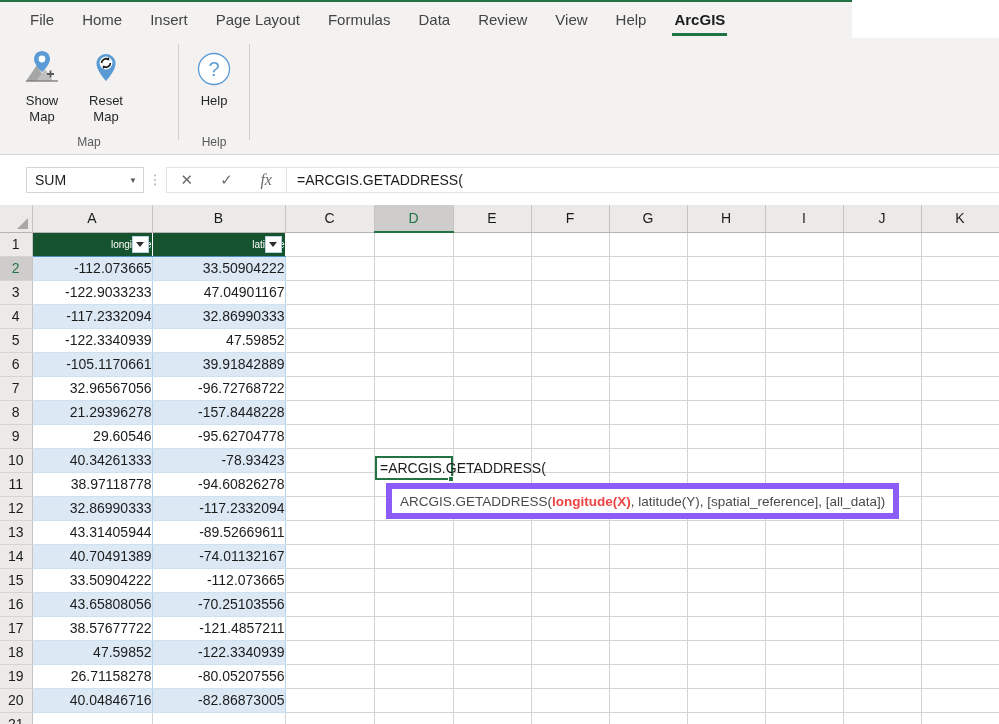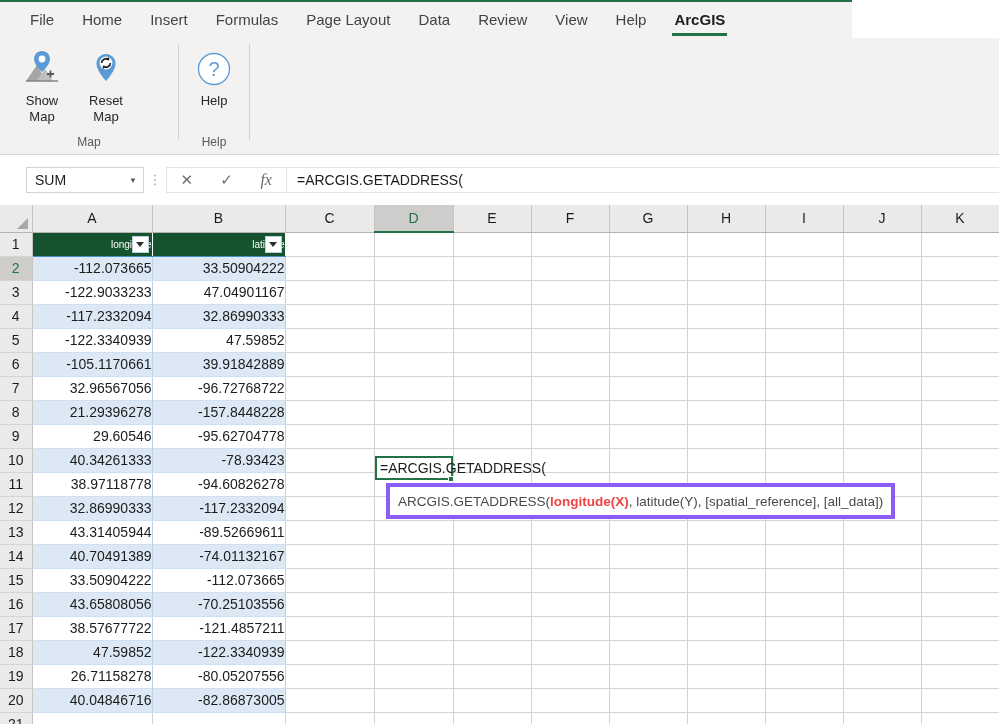--- a/index.html
+++ b/index.html
@@ -363,21 +363,21 @@
     cursor: crosshair;
   }
 
   
   .fn-tooltip {
     position: absolute;
     left: 386px;
     top: 278px;
     height: 36px;
     background: #ffffff;
-    border: 4px solid #8b5cf6;
+    border: 6px solid #8b5cf6;
     box-sizing: border-box;
     display: flex;
     align-items: center;
     padding: 12px 8px;
     font-size: 13.5px;
     color: #4a4a4a;
     white-space: nowrap;
     z-index: 30;
     cursor: default;
   }
@@ -385,22 +385,22 @@
 </style>
 </head>
 <body>
 
 <div id="app">
 
   <div class="ribbon-tabbar">
     <div class="ribbon-tab">File</div>
     <div class="ribbon-tab">Home</div>
     <div class="ribbon-tab">Insert</div>
+    <div class="ribbon-tab">Page Layout</div>
     <div class="ribbon-tab">Formulas</div>
-    <div class="ribbon-tab">Page Layout</div>
     <div class="ribbon-tab">Data</div>
     <div class="ribbon-tab">Review</div>
     <div class="ribbon-tab">View</div>
     <div class="ribbon-tab">Help</div>
     <div class="ribbon-tab active">ArcGIS</div>
   </div>
 
   <div class="ribbon-body">
 
     <div class="ribbon-group" style="width:178px;">

